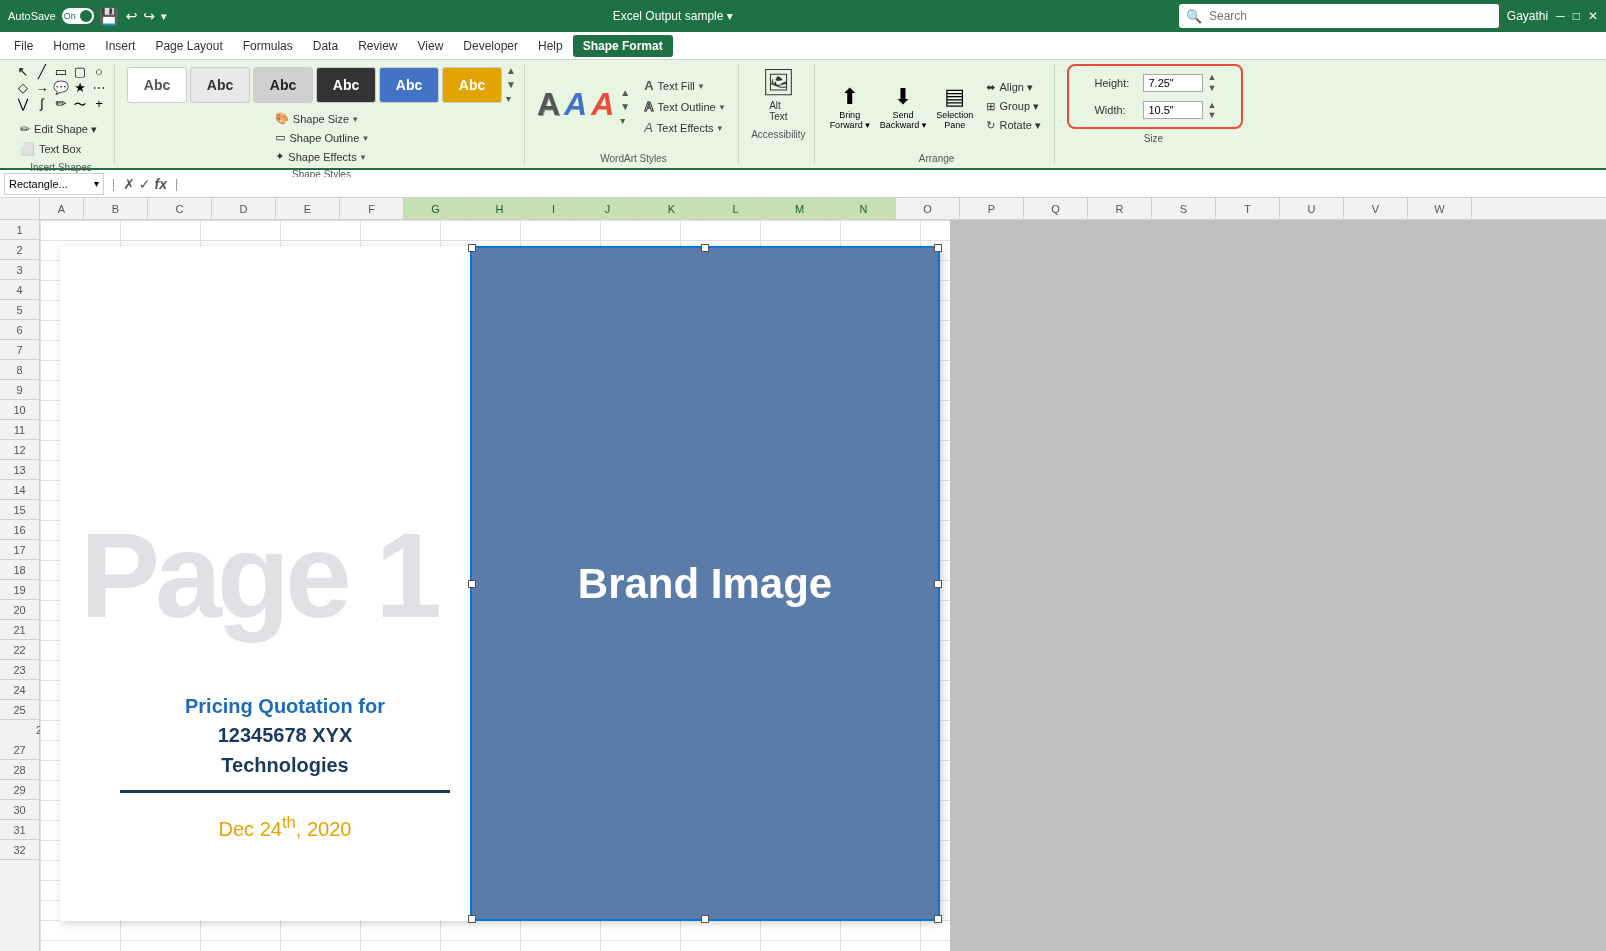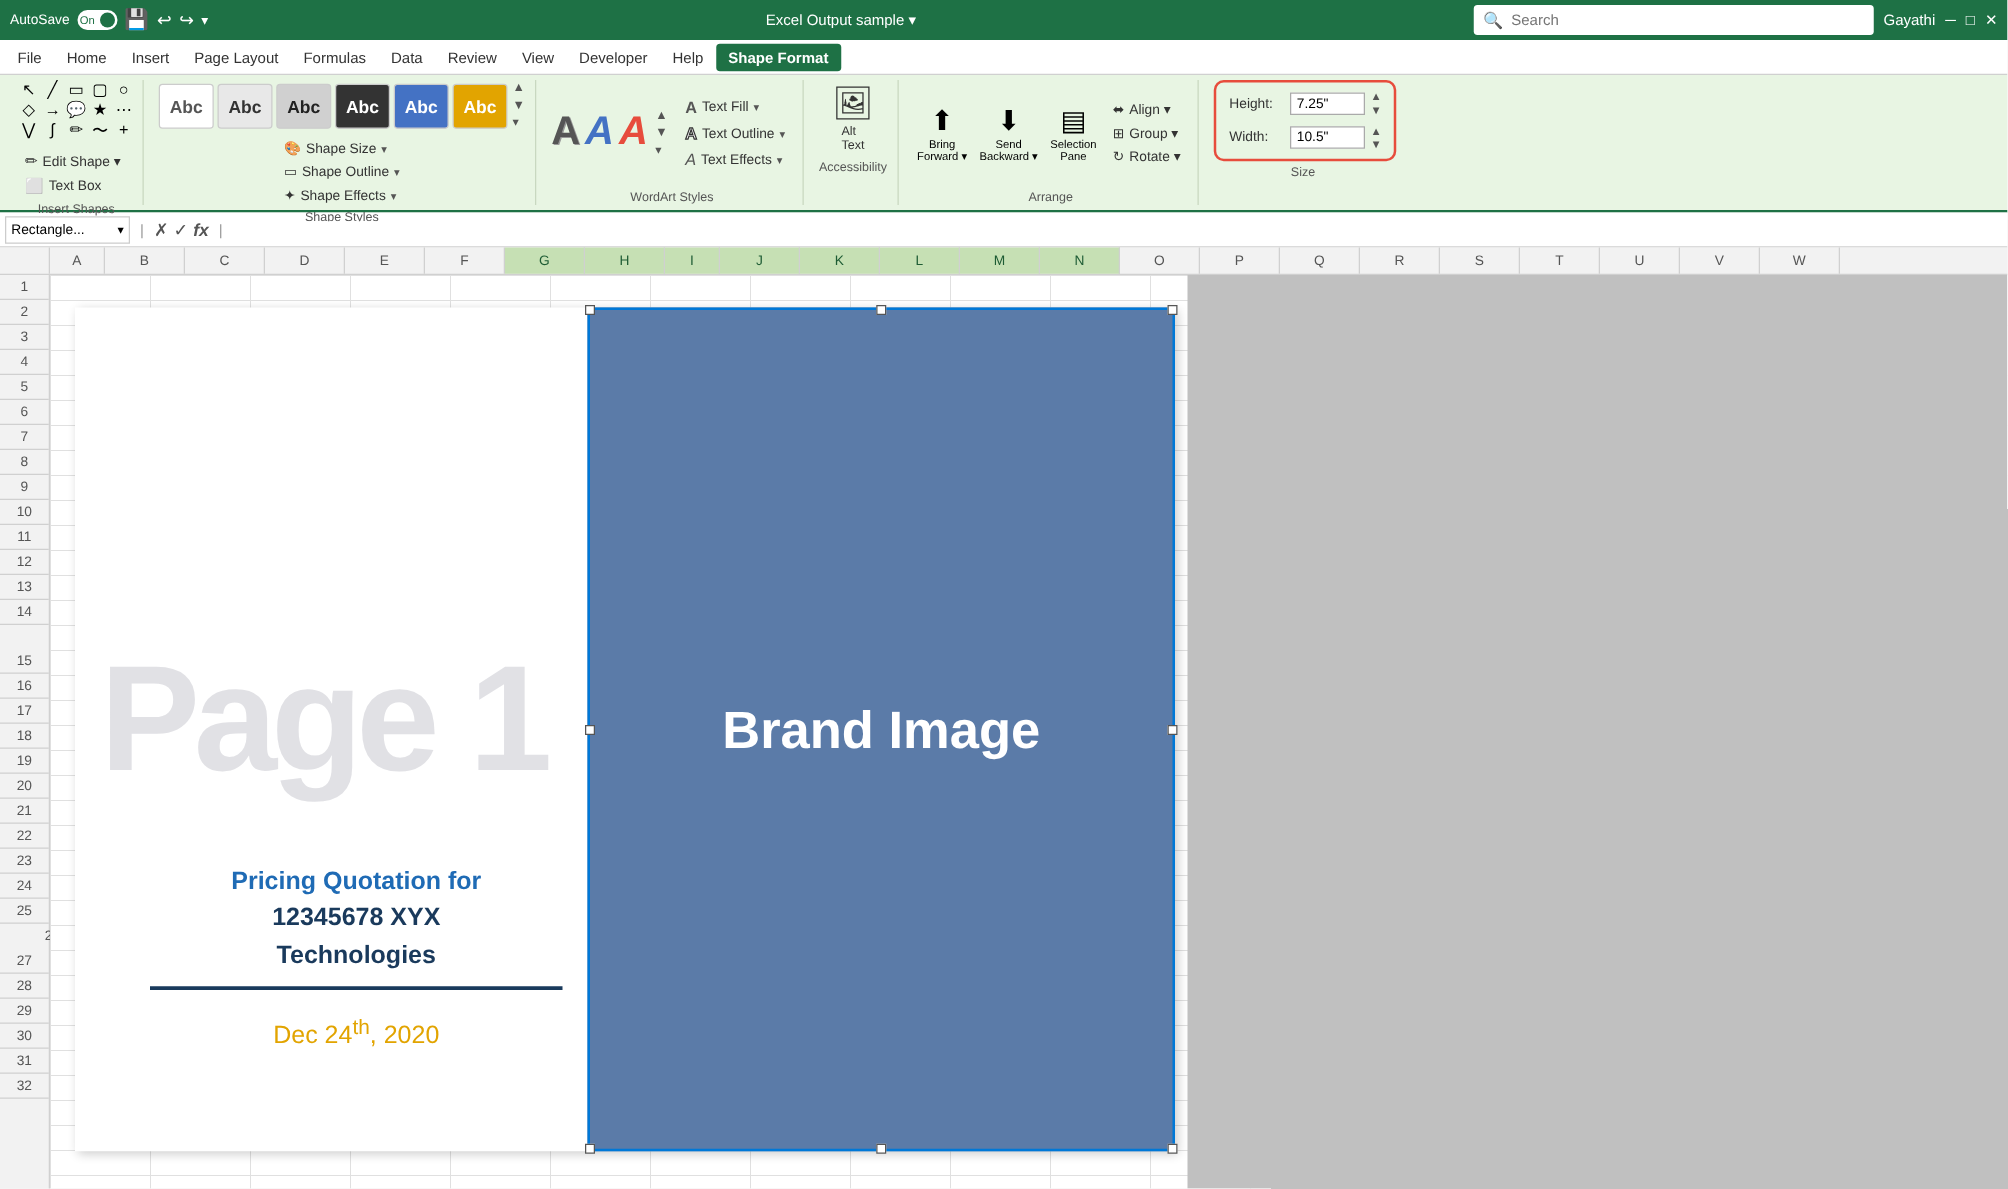--- a/index.html
+++ b/index.html
@@ -100,21 +100,21 @@
       color: #333;
     }
 
     
     .shape-styles-row {
       display: flex;
       align-items: center;
       gap: 3px;
     }
     .shape-style-item {
-      width: 44px; height: 36px;
+      width: 60px; height: 36px;
       border: 1px solid #ccc;
       border-radius: 3px;
       display: flex;
       align-items: center;
       justify-content: center;
       font-size: 14px;
       font-weight: bold;
       cursor: pointer;
     }
     .shape-style-item.s1 { background: white; color: #555; }
@@ -144,21 +144,21 @@
     .wordart-letters { display: flex; gap: 4px; }
     .wordart-a { font-size: 32px; font-weight: bold; }
     .wordart-a1 { color: #555; text-shadow: 1px 1px 0 #999; }
     .wordart-a2 { color: #4472c4; font-style: italic; }
     .wordart-a3 { color: #e74c3c; font-style: italic; }
 
     
     .size-panel {
       border: 2px solid #e74c3c;
       border-radius: 8px;
-      padding: 6px 10px;
+      padding: 6px 25px;
       display: flex;
       flex-direction: column;
       gap: 6px;
       background: #e8f5e3;
       margin-left: 4px;
     }
     .size-row {
       display: flex;
       align-items: center;
       gap: 4px;
@@ -654,21 +654,21 @@
       <div class="row-header" style="height:20px;">5</div>
       <div class="row-header" style="height:20px;">6</div>
       <div class="row-header" style="height:20px;">7</div>
       <div class="row-header" style="height:20px;">8</div>
       <div class="row-header" style="height:20px;">9</div>
       <div class="row-header" style="height:20px;">10</div>
       <div class="row-header" style="height:20px;">11</div>
       <div class="row-header" style="height:20px;">12</div>
       <div class="row-header" style="height:20px;">13</div>
       <div class="row-header" style="height:20px;">14</div>
-      <div class="row-header" style="height:20px;margin-top:19px;">15</div>
+      <div class="row-header" style="height:20px;">15</div>
       <div class="row-header" style="height:20px;text-align:center;">16</div>
       <div class="row-header" style="height:20px;">17</div>
       <div class="row-header" style="height:20px;">18</div>
       <div class="row-header" style="height:20px;">19</div>
       <div class="row-header" style="height:20px;">20</div>
       <div class="row-header" style="height:20px;">21</div>
       <div class="row-header" style="height:20px;">22</div>
       <div class="row-header" style="height:20px;">23</div>
       <div class="row-header" style="height:20px;">24</div>
       <div class="row-header" style="height:20px;">25</div>

